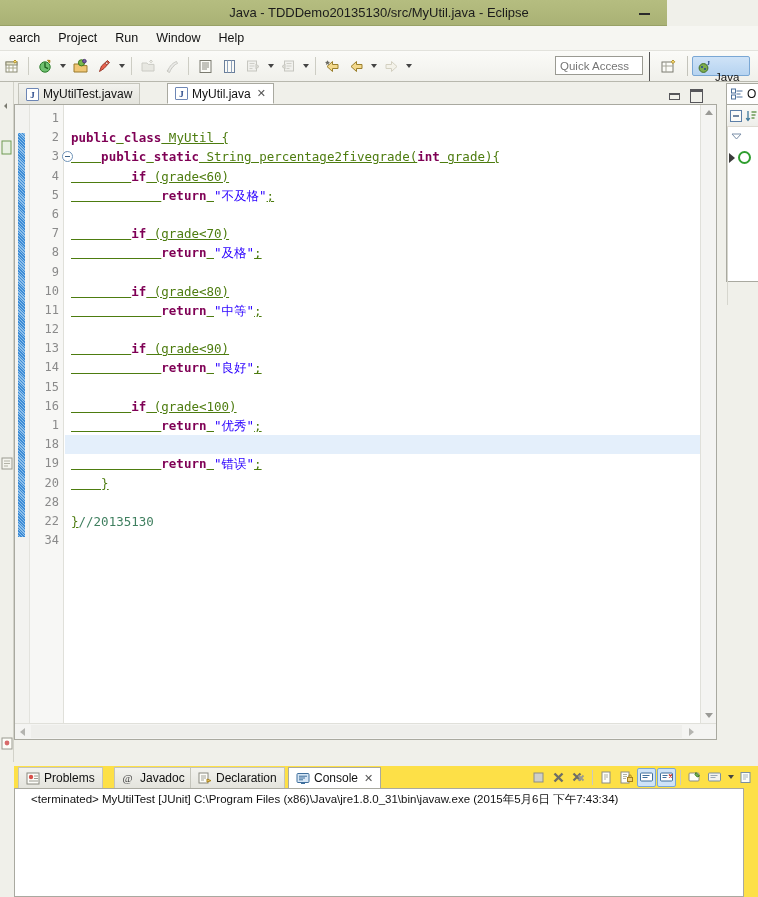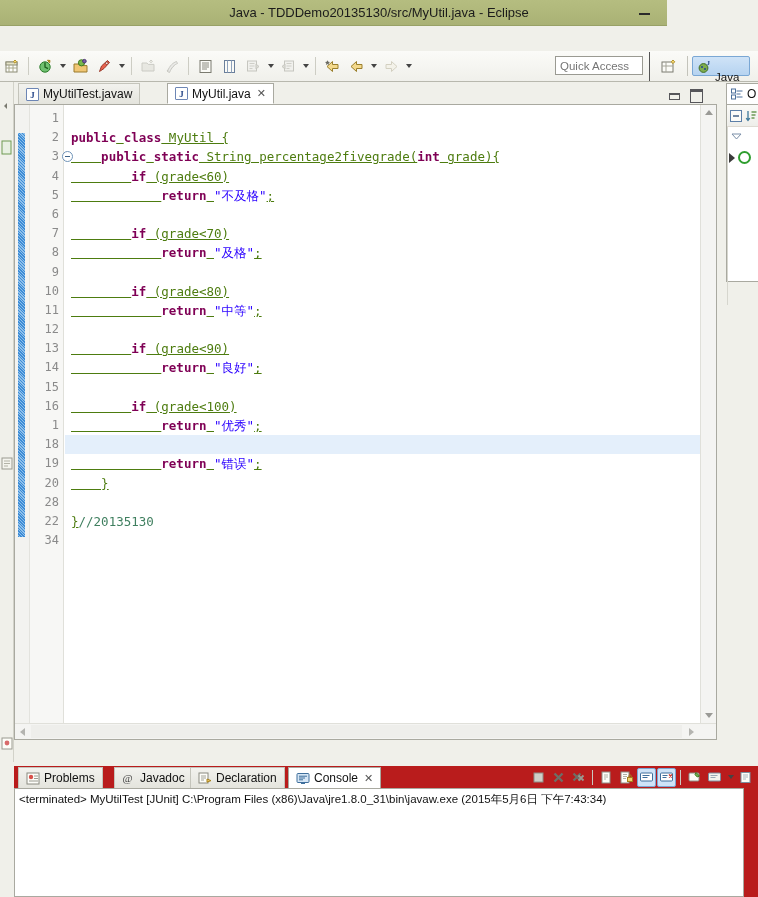--- a/index.html
+++ b/index.html
@@ -236,21 +236,21 @@
     border-left:6px solid #3a3a3a;
   }
   .green-c {
     width:13px;height:13px;border:2px solid #2f9e2f;border-radius:50%;
   }
   .outline-vsep { position:absolute; left:0px; top:22px; width:1px; height:178px; background:#d6d6ce; }
 
   
   .bottom-part {
     position:absolute; left:14px; top:766px; width:744px; height:131px;
-    background:#b91c1c;
+    background:#fde047;
   }
   .btab-row { position:absolute; left:0; top:0; width:744px; height:22px; }
   .btab {
     position:absolute; top:1px; height:21px; padding:0 7px;
     display:flex; align-items:center; gap:4px;
     font-size:12px; color:#111; cursor:pointer;
     border:1px solid #c4c4bb; border-bottom:none;
     background:linear-gradient(to bottom,#f2f2ee,#e4e4dd);
   }
   .btab.active { background:#ffffff; border-color:#a9a9a0; z-index:3; }
@@ -266,35 +266,42 @@
   }
   .ct-btn.sel { background:#cfe3f7; border-color:#7aa7d4; }
   .ct-sep { width:1px; height:15px; background:#c9c9c0; margin:0 3px; }
 
   .console-body {
     position:absolute; left:0; top:22px; width:730px; height:109px;
     background:#ffffff; border:1px solid #a9a9a0;
   }
   .console-line {
     font-family:"Liberation Sans", sans-serif; font-size:11.5px; color:#111;
-    padding:3px 4px; white-space:pre;
+    padding:3px 16px; white-space:pre;
   }
 
   svg { display:block; }
 </style>
 </head>
 <body>
 
 <div id="app">
 
   <div class="titlebar">
     <div class="titlebar-text">Java - TDDDemo20135130/src/MyUtil.java - Eclipse</div>
     <div class="win-min"></div>
   </div>
 
+  <div class="menubar">
+    <div class="menu-item">earch</div>
+    <div class="menu-item">Project</div>
+    <div class="menu-item">Run</div>
+    <div class="menu-item">Window</div>
+    <div class="menu-item">Help</div>
+  </div>
 
   <div class="toolbar">
     <div class="tb-group">
 
       <div class="tb-btn">
         <svg width="17" height="17" viewBox="0 0 17 17">
           <rect x="2" y="4" width="11" height="10" fill="#fdfdfb" stroke="#8a8a74"></rect>
           <rect x="2" y="4" width="11" height="3" fill="#e6e4c8" stroke="#8a8a74"></rect>
           <path d="M5 7v7M9 7v7M2 10h11" stroke="#a8a88c" fill="none"></path>
           <path d="M11 2l1.6 1.6L11 5.2 9.4 3.6z" fill="#f5d76e" stroke="#b5952f"></path>

